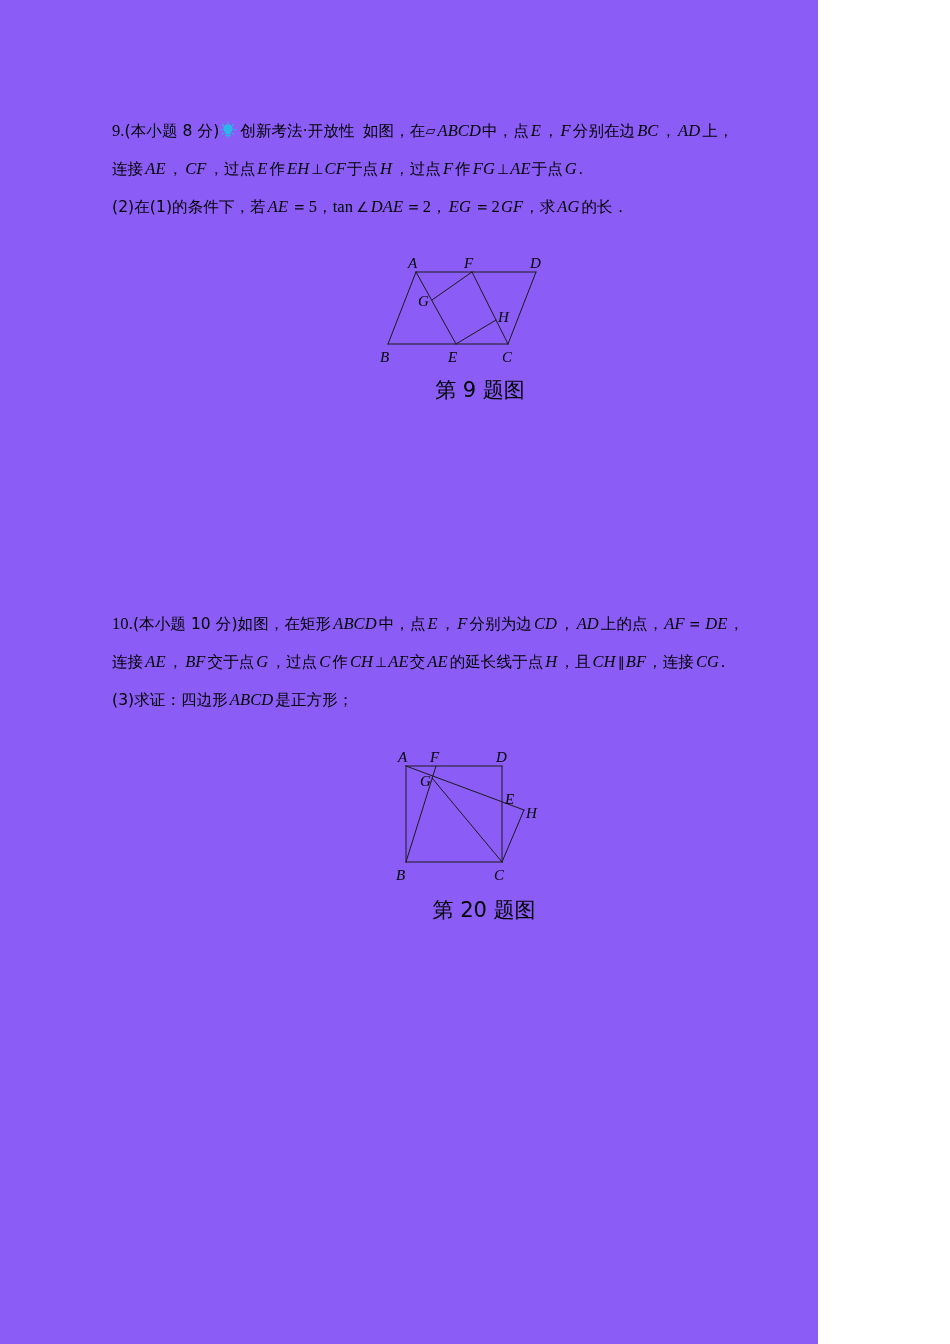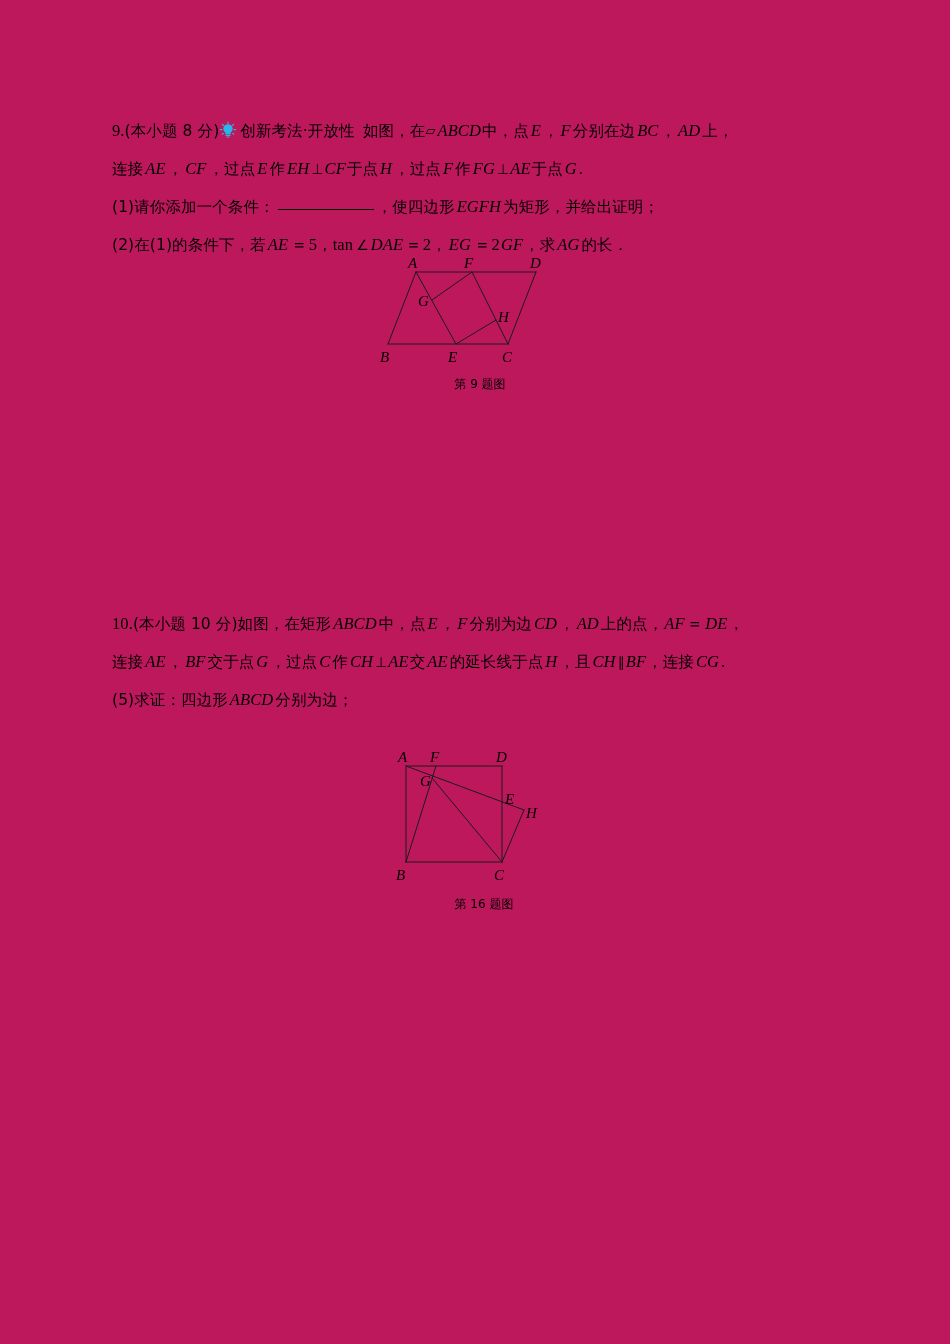--- a/index.html
+++ b/index.html
@@ -13,23 +13,23 @@
     position: relative;
     font-family: "Liberation Serif", "DejaVu Serif", serif;
     color: #000000;
     overflow: hidden;
   }
 
   .page {
     position: absolute;
     left: 0;
     top: 0;
-    width: 950px;
+    width: 818px;
     height: 1344px;
-    background: #be185d;
+    background: #8b5cf6;
   }
 
   
   .problem {
     position: absolute;
     left: 112px;
     width: 740px;
   }
   #problem-9  { top: 112px; }
   #problem-10 { top: 605px; }
@@ -104,21 +104,21 @@
     position: absolute;
   }
   #figure-9  { left: 380px; top: 258px;  width: 210px; height: 110px; }
   #figure-10 { left: 392px; top: 752px;  width: 180px; height: 140px; }
 
   .figcaption {
     position: absolute;
     width: 240px;
     text-align: center;
     font-family: "DejaVu Sans", sans-serif;
-    font-size: 12px;
+    font-size: 21px;
     color: #000;
   }
   #caption-9  { left: 360px; top: 376px; }
   #caption-10 { left: 364px; top: 896px; }
 
   .fig-label {
     position: absolute;
     font-style: italic;
     font-family: "Liberation Serif", "DejaVu Serif", serif;
     font-size: 15px;
@@ -148,23 +148,20 @@
             <path d="M9 3.3 C6.2 3.3 4.3 5.3 4.3 7.8 C4.3 9.5 5.3 10.7 6.3 11.6 L6.3 13.0 L11.7 13.0 L11.7 11.6 C12.7 10.7 13.7 9.5 13.7 7.8 C13.7 5.3 11.8 3.3 9 3.3 Z" fill="#29b6e8"></path>
             <rect x="6.5" y="13.6" width="5" height="1.3" rx="0.5" fill="#29b6e8"></rect>
             <rect x="7.3" y="15.4" width="3.4" height="1.2" rx="0.5" fill="#29b6e8"></rect>
           </svg></span><span class="tagname">创新考法·开放性</span>&nbsp;&nbsp;<span class="cn">如图，在</span><span class="pgram">▱</span><span class="mv">ABCD</span><span class="cn">中，点</span><span class="mv sp">E</span><span class="cn">，</span><span class="mv sp">F</span><span class="cn">分别在边</span><span class="mv sp">BC</span><span class="cn">，</span><span class="mv sp">AD</span><span class="cn">上，</span>
     </div>
 
     <div class="qline">
       <span class="cn">连接</span><span class="mv sp">AE</span><span class="cn">，</span><span class="mv sp">CF</span><span class="cn">，过点</span><span class="mv sp">E</span><span class="cn">作</span><span class="mv sp">EH</span><span class="perp">⊥</span><span class="mv">CF</span><span class="cn">于点</span><span class="mv sp">H</span><span class="cn">，过点</span><span class="mv sp">F</span><span class="cn">作</span><span class="mv sp">FG</span><span class="perp">⊥</span><span class="mv">AE</span><span class="cn">于点</span><span class="mv sp">G</span><span class="num">.</span>
     </div>
 
-    <div class="qline">
-      <span class="cn">(1)请你添加一个条件：</span><span class="blank-rule"></span><span class="cn">，使四边形</span><span class="mv sp">EGFH</span><span class="cn">为矩形，并给出证明；</span>
-    </div>
 
     <div class="qline">
       <span class="cn">(2)在(1)的条件下，若</span><span class="mv sp">AE</span><span class="eqsign">＝</span><span class="num">5</span><span class="cn">，</span><span class="tanfn">tan</span><span class="angle-sym">∠</span><span class="mv">DAE</span><span class="eqsign">＝</span><span class="num">2</span><span class="cn">，</span><span class="mv sp">EG</span><span class="eqsign">＝</span><span class="num">2</span><span class="mv">GF</span><span class="cn">，求</span><span class="mv sp">AG</span><span class="cn">的长．</span>
     </div>
   </div>
 
   <div class="figure" id="figure-9">
     <svg width="210" height="110" viewBox="0 0 210 110">
       <g stroke="#1a1a1a" stroke-width="1" fill="none" stroke-linecap="round">
         <line x1="36" y1="14" x2="8" y2="86"></line>
@@ -193,21 +190,21 @@
 
     <div class="qline">
       <span class="num">10.</span><span class="cn">(本小题 10 分)</span><span class="cn">如图，在矩形</span><span class="mv sp">ABCD</span><span class="cn">中，点</span><span class="mv sp">E</span><span class="cn">，</span><span class="mv sp">F</span><span class="cn">分别为边</span><span class="mv sp">CD</span><span class="cn">，</span><span class="mv sp">AD</span><span class="cn">上的点，</span><span class="mv">AF</span><span class="eqsign">＝</span><span class="mv">DE</span><span class="cn">，</span>
     </div>
 
     <div class="qline">
       <span class="cn">连接</span><span class="mv sp">AE</span><span class="cn">，</span><span class="mv sp">BF</span><span class="cn">交于点</span><span class="mv sp">G</span><span class="cn">，过点</span><span class="mv sp">C</span><span class="cn">作</span><span class="mv sp">CH</span><span class="perp">⊥</span><span class="mv">AE</span><span class="cn">交</span><span class="mv sp">AE</span><span class="cn">的延长线于点</span><span class="mv sp">H</span><span class="cn">，且</span><span class="mv sp">CH</span><span class="para">∥</span><span class="mv">BF</span><span class="cn">，连接</span><span class="mv sp">CG</span><span class="num">.</span>
     </div>
 
     <div class="qline">
-      <span class="cn">(5)求证：四边形</span><span class="mv sp">ABCD</span><span class="cn">分别为边；</span>
+      <span class="cn">(3)求证：四边形</span><span class="mv sp">ABCD</span><span class="cn">是正方形；</span>
     </div>
 
   </div>
 
   <div class="figure" id="figure-10">
     <svg width="180" height="140" viewBox="0 0 180 140">
       <g stroke="#1a1a1a" stroke-width="1" fill="none" stroke-linecap="round">
         <line x1="14" y1="14" x2="14" y2="110"></line>
         <line x1="14" y1="110" x2="110" y2="110"></line>
         <line x1="110" y1="110" x2="110" y2="14"></line>
@@ -221,15 +218,15 @@
     <span class="fig-label" style="left:6px;   top:-2px;">A</span>
     <span class="fig-label" style="left:38px;  top:-2px;">F</span>
     <span class="fig-label" style="left:104px; top:-2px;">D</span>
     <span class="fig-label" style="left:28px;  top:22px;">G</span>
     <span class="fig-label" style="left:113px; top:40px;">E</span>
     <span class="fig-label" style="left:134px; top:54px;">H</span>
     <span class="fig-label" style="left:4px;   top:116px;">B</span>
     <span class="fig-label" style="left:102px; top:116px;">C</span>
   </div>
 
-  <div class="figcaption" id="caption-10">第 16 题图</div>
+  <div class="figcaption" id="caption-10">第 20 题图</div>
 
 </div>
 
 </body></html>

